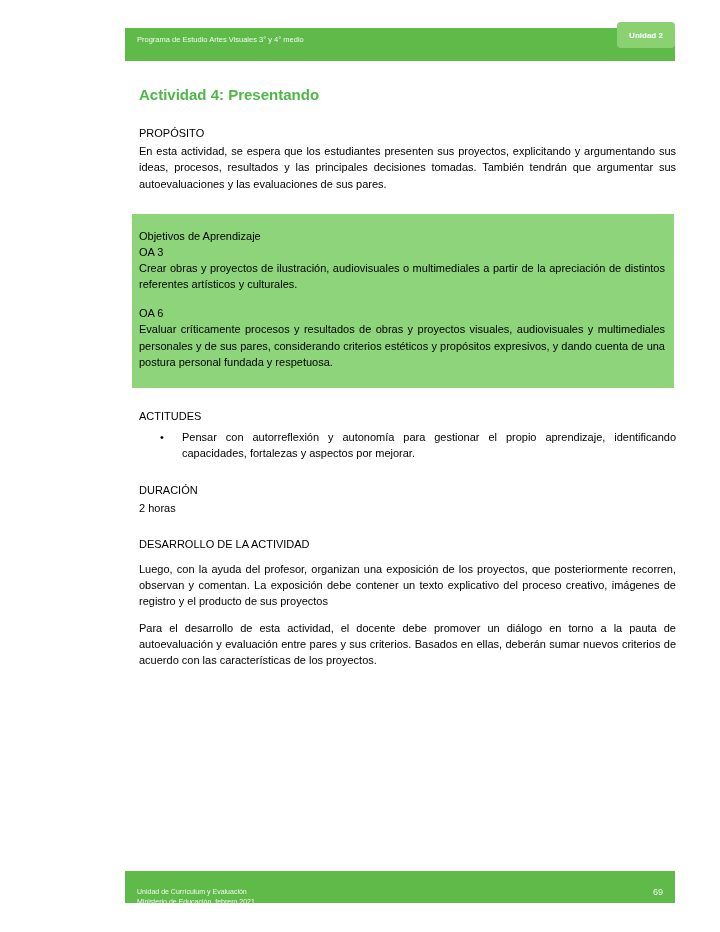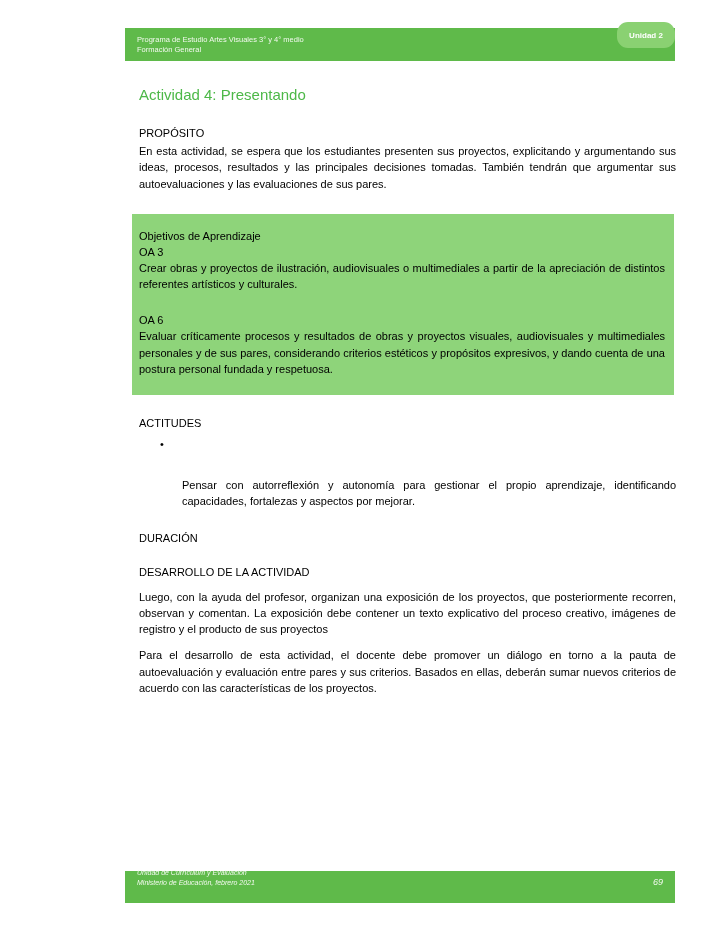--- a/index.html
+++ b/index.html
@@ -32,38 +32,38 @@
     color:var(--footer-text);
     font-size:7.5px;
     line-height:10px;
     padding:7px 12px;
   }
   .unit-badge{
     position:absolute;
     left:577px; top:22px;
     width:58px; height:26px;
     background:var(--green-badge);
-    border-radius:11px;
+    border-radius:4px;
     display:flex;
     align-items:center;
     justify-content:center;
     color:#ffffff;
     font-size:8px;
     font-weight:bold;
   }
   
   .content{
     position:absolute;
     left:99px; top:86px;
     width:537px;
   }
   .activity-title{
     color:var(--green-accent);
     font-size:15px;
-    font-weight:normal;
+    font-weight:bold;
     margin-bottom:24px;
   }
   .h{
     font-size:11px;
     font-weight:normal;
     margin-bottom:4px;
   }
   .body-text{
     font-size:11px;
     line-height:1.48;
@@ -74,71 +74,69 @@
   }
   
   .oa-box{
     background:var(--green-box);
     margin:20px 0 22px -7px;
     width:542px;
     padding:16px 9px 18px 7px;
   }
   .oa-box .h{margin-bottom:2px;}
   .oa-item{margin-top:4px;}
-  .oa-item + .oa-item{margin-top:22px;}
+  .oa-item + .oa-item{margin-top:15px;}
   
   .bullet-row{
     display:flex;
     margin-top:7px;
   }
   .bullet{
     font-size:11px;
     line-height:1.48;
     width:22px;
     padding-left:21px;
     box-sizing:content-box;
     flex:none;
   }
-  .bullet-row .body-text{flex:1;margin-top:41px;}
+  .bullet-row .body-text{flex:1;}
   
   .desarrollo .h{margin-bottom:11px;}
   .para{margin-bottom:10px;}
   .plain{
     font-size:11px;
     line-height:1.48;
   }
   
   .footer-bar{
     position:absolute;
     left:85px; top:871px;
     width:550px; height:30px;
     background:var(--green-bar);
     color:var(--footer-text);
     display:flex;
-    align-items:flex-end;
+    align-items:flex-start;
     justify-content:space-between;
     padding:16px 12px;
-    font-style:italic;
   }
   .footer-left{
     font-size:7px;
     line-height:9.5px;
   }
   .page-number{
     font-size:9px;
   }
 </style>
 </head>
 <body>
 
 <div class="page">
 
   <div class="header-bar">
     <div>Programa de Estudio Artes Visuales 3° y 4° medio</div>
-    <div>Formación General</div>
   </div>
   <div class="unit-badge">Unidad 2</div>
 
   <div class="content">
 
     <h1 class="activity-title">Actividad 4: Presentando</h1>
 
     <div class="section">
       <div class="h">PROPÓSITO</div>
       <p class="body-text">En esta actividad, se espera que los estudiantes presenten sus proyectos, explicitando y argumentando sus ideas, procesos, resultados y las principales decisiones tomadas. También tendrán que argumentar sus autoevaluaciones y las evaluaciones de sus pares.</p>
@@ -159,20 +157,21 @@
     <div class="section">
       <div class="h">ACTITUDES</div>
       <div class="bullet-row">
         <span class="bullet">•</span>
         <p class="body-text">Pensar con autorreflexión y autonomía para gestionar el propio aprendizaje, identificando capacidades, fortalezas y aspectos por mejorar.</p>
       </div>
     </div>
 
     <div class="section">
       <div class="h">DURACIÓN</div>
+      <p class="plain">2 horas</p>
     </div>
 
     <div class="section desarrollo">
       <div class="h">DESARROLLO DE LA ACTIVIDAD</div>
       <p class="body-text para">Luego, con la ayuda del profesor, organizan una exposición de los proyectos, que posteriormente recorren, observan y comentan. La exposición debe contener un texto explicativo del proceso creativo, imágenes de registro y el producto de sus proyectos</p>
       <p class="body-text para">Para el desarrollo de esta actividad, el docente debe promover un diálogo en torno a la pauta de autoevaluación y evaluación entre pares y sus criterios. Basados en ellas, deberán sumar nuevos criterios de acuerdo con las características de los proyectos.</p>
     </div>
 
   </div>
 

